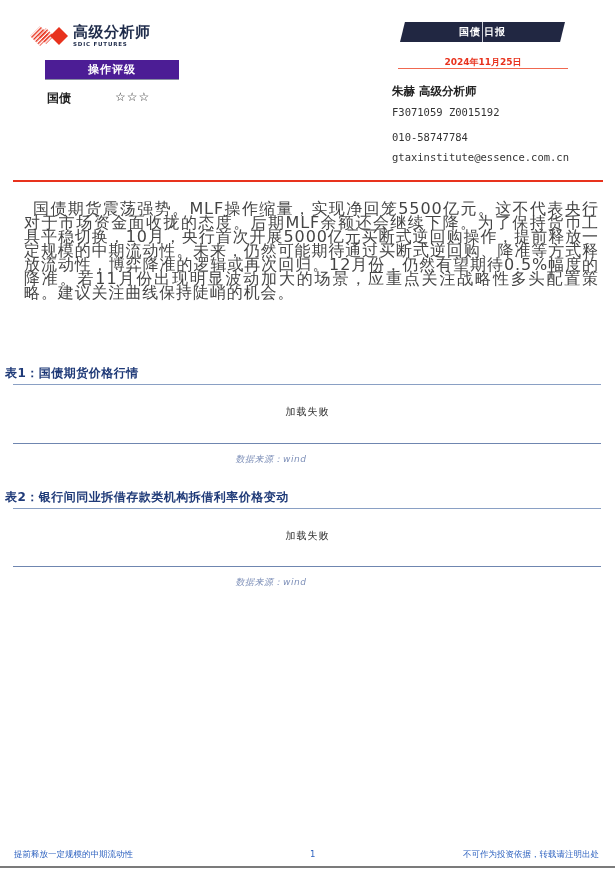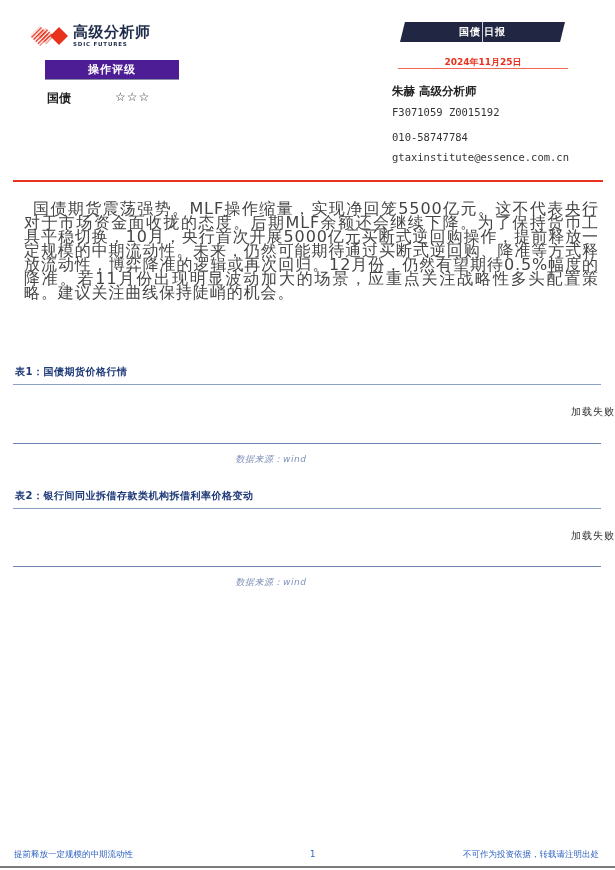--- a/index.html
+++ b/index.html
@@ -52,24 +52,24 @@
     .header-rule { position: absolute; left: 13px; top: 180px; width: 590px; height: 2px; background: #e8321d; }
 
     
     .summary {
       position: absolute; left: 24px; top: 202px; width: 575px;
       font-size: 16px; line-height: 14px; color: #444; text-indent: 9px; text-align: justify;
       letter-spacing: 0.9px;
     }
 
     
-    .section-title { position: absolute; left: 15px; font-size: 10px; font-weight: bold; color: #1f3a78; letter-spacing: 0.5px; }
+    .section-title { position: absolute; left: 5px; font-size: 12px; font-weight: bold; color: #1f3a78; letter-spacing: 0.5px; }
     .section-rule { position: absolute; left: 13px; width: 588px; height: 1px; background: #8aa0c4; }
     .section-rule.bottom { background: #6f86b0; }
-    .load-failed { position: absolute; left: 0; width: 615px; text-align: right; font-size: 10px; color: #333; letter-spacing: 1px; }
+    .load-failed { position: absolute; left: 0; width: 615px; text-align: center; font-size: 10px; color: #333; letter-spacing: 1px; }
     .source { position: absolute; left: 0; width: 542px; text-align: center; font-size: 9px; color: #7d8fb8; font-style: italic; letter-spacing: 0.5px; }
 
     
     .footer { position: absolute; top: 849px; left: 0; width: 615px; font-size: 8.5px; color: #2f63c0; }
     .footer .left { position: absolute; left: 14px; }
     .footer .center { position: absolute; left: 310px; color: #2f63c0; }
     .footer .right { position: absolute; right: 16px; margin-left: 44px; }
     .footer-rule { position: absolute; left: 0; top: 866px; width: 615px; height: 2px; background: #7b7b7b; }
   </style>
 </head>

